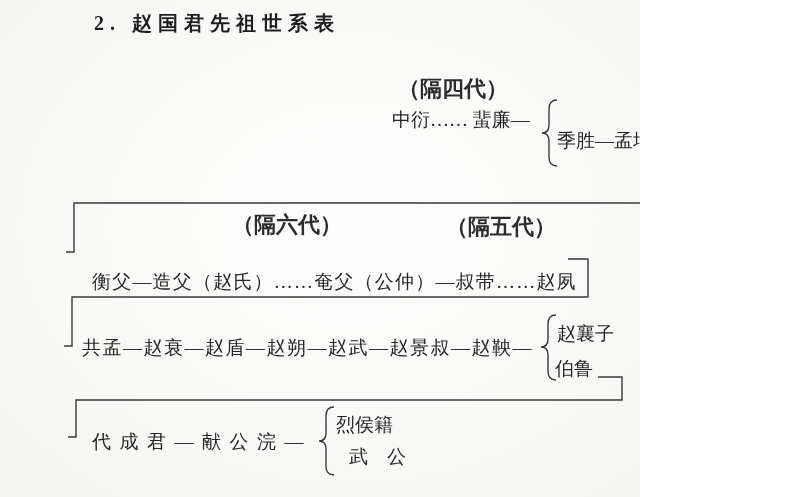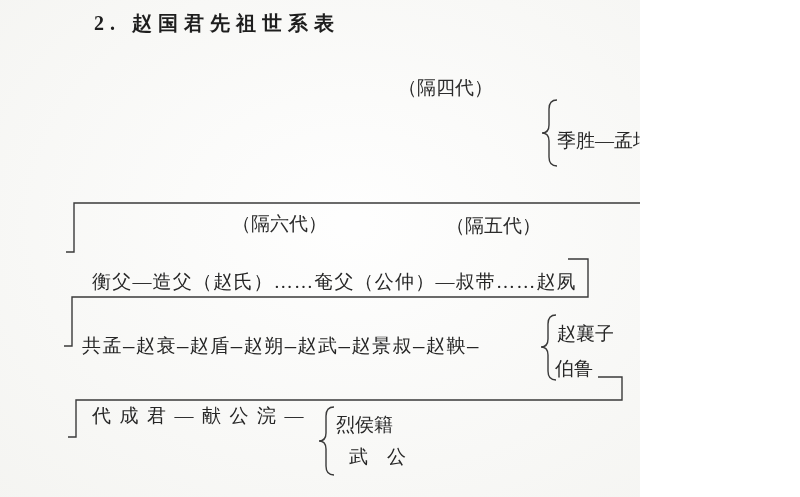--- a/index.html
+++ b/index.html
@@ -20,25 +20,26 @@
     font-size:19px;
     color:#262626;
   }
   .title{
     font-size:20px;
     font-weight:bold;
     letter-spacing:6px;
     color:#1e1e1e;
   }
   .gen-label{
-    font-size:19px;
+    font-size:22px;
     color:#2c2c2c;
+    font-weight:bold;
   }
   .row2{letter-spacing:1.2px;}
-  .row3{letter-spacing:1.5px;font-family:Liberation Mono, monospace;}
+  .row3{letter-spacing:1.5px;}
   .row4{letter-spacing:8.5px;}
   svg.overlay{
     position:absolute;left:0;top:0;width:800px;height:497px;
     pointer-events:none;
   }
   svg.overlay path{
     fill:none;
     stroke:#3a3a3a;
     stroke-width:1.4;
   }
@@ -59,27 +60,28 @@
     <path d="M 557 100 Q 549 100 549 109 L 549 125 Q 549 133 542 133 Q 549 133 549 141 L 549 157 Q 549 166 557 166"></path>
 
     <path d="M 556 315 Q 548 315 548 324 L 548 339 Q 548 347 541 347 Q 548 347 548 355 L 548 371 Q 548 380 556 380"></path>
 
     <path d="M 334 407 Q 326 407 326 416 L 326 433 Q 326 441 319 441 Q 326 441 326 449 L 326 466 Q 326 475 334 475"></path>
   </svg>
 
   <div class="txt title" style="left:94px;top:13px;">2. 赵国君先祖世系表</div>
 
   <div class="txt gen-label" style="left:398px;top:78px;">（隔四代）</div>
+  <div class="txt" style="left:392px;top:110px;">中衍…… 蜚廉—</div>
   <div class="txt" style="left:557px;top:131px;">季胜—孟增</div>
 
   <div class="txt gen-label" style="left:232px;top:214px;">（隔六代）</div>
   <div class="txt gen-label" style="left:446px;top:216px;text-align:center;">（隔五代）</div>
   <div class="txt row2" style="left:92px;top:244px;margin-top:28px;">衡父—造父（赵氏）……奄父（公仲）—叔带……赵夙</div>
 
   <div class="txt row3" style="left:82px;top:338px;">共孟—赵衰—赵盾—赵朔—赵武—赵景叔—赵鞅—</div>
   <div class="txt" style="left:557px;top:324px;">赵襄子</div>
   <div class="txt" style="left:555px;top:359px;">伯鲁</div>
 
-  <div class="txt row4" style="left:92px;top:406px;text-align:right;">代成君—献公浣—</div>
+  <div class="txt row4" style="left:92px;top:432px;text-align:right;">代成君—献公浣—</div>
   <div class="txt" style="left:336px;top:415px;">烈侯籍</div>
   <div class="txt" style="left:336px;top:447px;margin-left:13px;">武　公</div>
 
 </div>
 
 </body></html>

